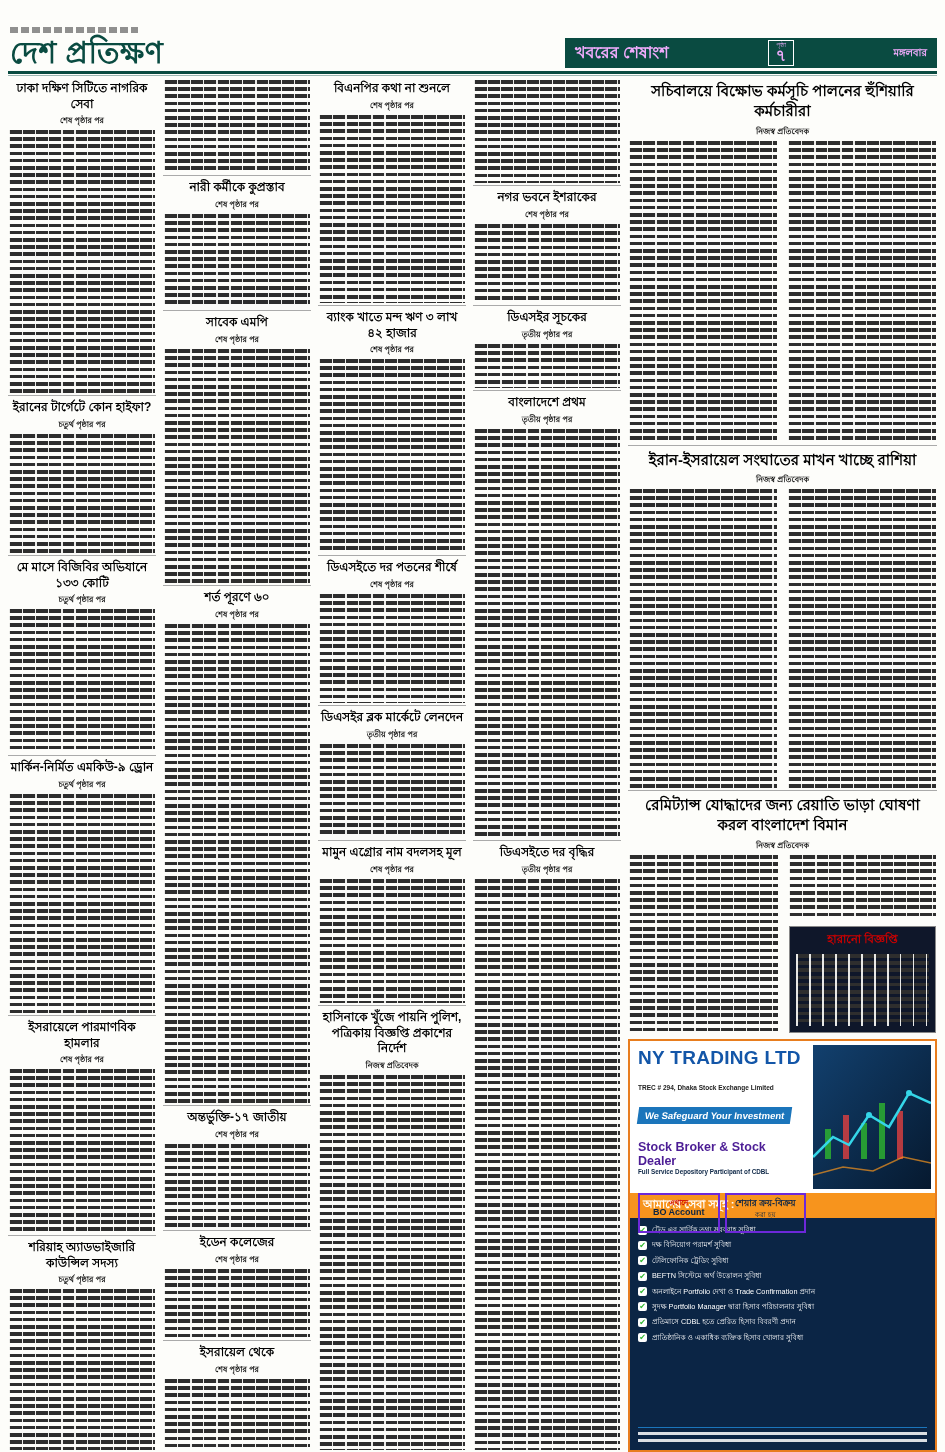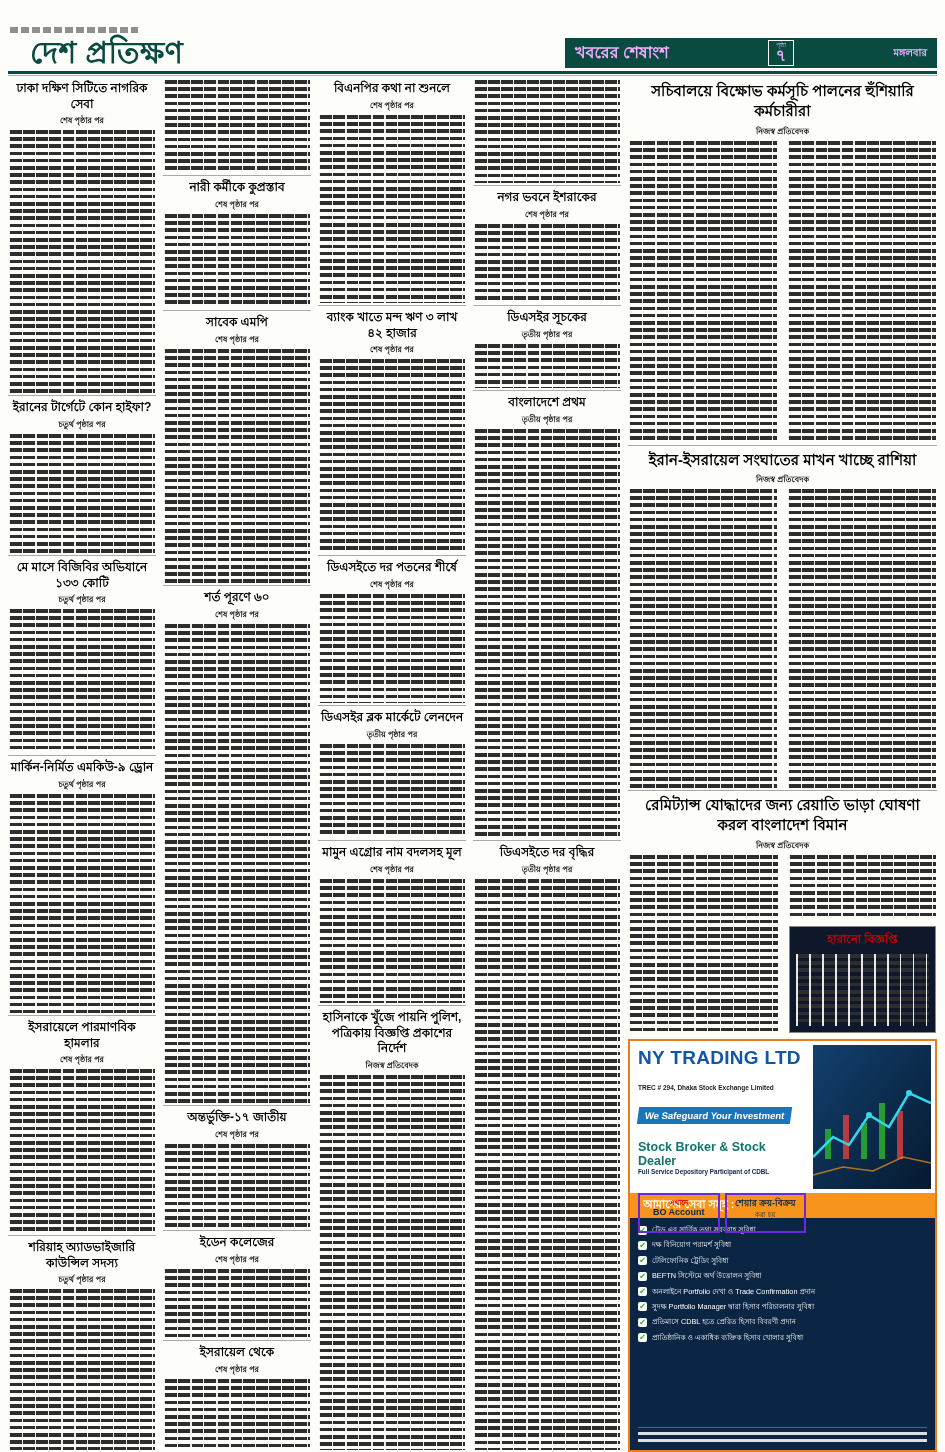--- a/index.html
+++ b/index.html
@@ -4,21 +4,21 @@
 <style>
   * { box-sizing: border-box; margin: 0; padding: 0; }
   body { margin: 0; background: #e8e8e8; font-family: "Liberation Sans", "DejaVu Sans", sans-serif; }
   .page { width: 945px; height: 1452px; margin: 0 auto; background: #fdfdfa; padding: 6px 8px 4px; overflow: hidden; position: relative; }
 
   
   .mast { display: flex; justify-content: space-between; align-items: flex-end; height: 62px; }
   .mast-left { padding-left: 2px; }
   .tagline { height: 6px; width: 128px; margin-bottom: 5px; opacity: .65;
     background: repeating-linear-gradient(90deg, #555 0 8px, transparent 8px 11px); }
-  .logo { font-size: 30px; font-weight: bold; color: #0a4b41; line-height: 1; letter-spacing: .5px; margin-left: 20px; }
+  .logo { font-size: 30px; font-weight: bold; color: #0a4b41; line-height: 1; letter-spacing: .5px; }
   .mast-right { width: 372px; }
   .mast-bar { background: #0a4b41; color: #f0abfc; height: 30px; display: flex; align-items: center;
     justify-content: space-between; padding: 0 10px; }
   .section-title { font-size: 16px; font-weight: bold; }
   .page-box { border: 1px solid #fff; padding: 1px 7px; display: flex; flex-direction: column; align-items: center; line-height: 1; }
   .page-label { font-size: 6px; }
   .page-num { font-size: 16px; font-weight: bold; }
   .day { font-size: 10px; font-weight: bold; }
   .date-line { text-align: center; font-size: 9.5px; color: #1a1a1a; padding-top: 4px; font-weight: bold; }
   .head-rule { border-top: 3px solid #0a4b41; border-bottom: 1px solid #9bb5b0; height: 5px; margin: 3px 0 4px; }
@@ -52,21 +52,21 @@
   .lost { border: 1.5px solid #888; background: #0f172a; padding: 4px 5px; margin: 4px 1px 2px; }
   .lost-title { color: #cc0000; font-weight: bold; font-size: 11.5px; text-align: center; margin-bottom: 4px; }
 
   
   .ad { flex: 1; border: 2px solid #e87d1e; background: #fff; display: flex; flex-direction: column; margin-top: 4px; overflow: hidden; }
   .ad-top { position: relative; height: 152px; padding: 7px 6px 4px 8px; }
   .ad-top-left { width: 168px; display: flex; flex-direction: column; gap: 16px; }
   .ad-company { color: #1356a8; font-size: 19px; font-weight: bold; letter-spacing: .3px; line-height: 1.05; }
   .ad-trec { font-size: 6.5px; font-weight: bold; color: #222; }
   .ad-slogan { background: #1b75bb; color: #fff; font-size: 9.5px; font-weight: bold; padding: 3px 7px; width: fit-content; transform: skewX(-8deg); }
-  .ad-role-main { color: #0f766e; font-weight: bold; font-size: 12.5px; }
+  .ad-role-main { color: #4c1d95; font-weight: bold; font-size: 12.5px; }
   .ad-role-sub { color: #0b2545; font-weight: bold; font-size: 6.3px; }
   .ad-boxes { display: flex; gap: 5px; margin-top: 2px; }
   .ad-box { flex: 1; border: 2px solid #6d28d9; padding: 3px 3px; text-align: center; display: flex; flex-direction: column; line-height: 1.3; font-size: 7px; color: #0b2545; }
   .red { color: #cc0000; font-weight: bold; }
   .bo { font-weight: bold; font-size: 9px; }
   .ad-photo { position: absolute; top: 4px; right: 4px; width: 118px; height: 144px; overflow: hidden; }
   .ad-photo svg { display: block; width: 100%; height: 100%; }
   .ad-services-title { background: #f7941d; color: #fff; font-weight: bold; font-size: 11px; padding: 3px 13px; }
   .ad-dark { background: #0b2545; flex: 1; display: flex; flex-direction: column; padding: 6px 8px 5px; }
   .svc { display: flex; align-items: center; gap: 5px; font-size: 7.3px; color: #fff; margin-bottom: 3.4px; }

